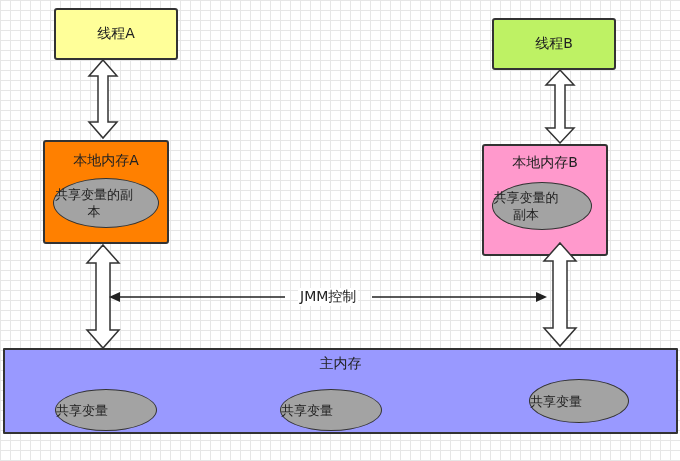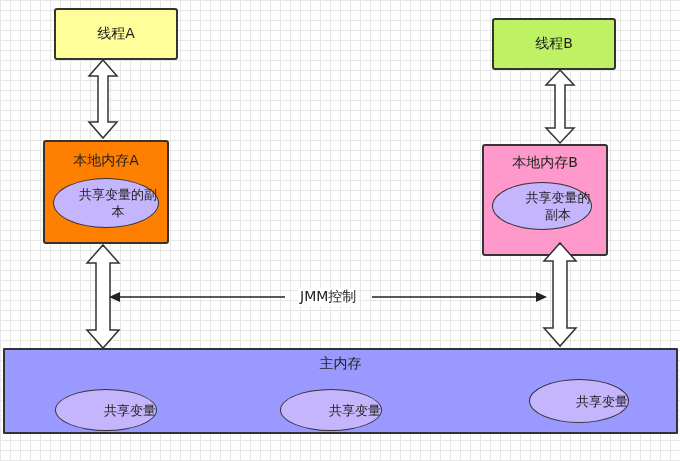--- a/index.html
+++ b/index.html
@@ -15,22 +15,22 @@
   }
   .box {
     position: absolute; box-sizing: border-box;
     border: 2px solid #333; border-radius: 3px;
     font-size: 14px;
   }
   .center { display: flex; align-items: center; justify-content: center; }
   .ellipse {
     position: absolute; box-sizing: border-box;
     border: 1.5px solid #333; border-radius: 50%;
-    background: #c4b5fd; font-size: 13px; text-align: center; line-height: 17px;
-    display: flex; align-items: center; justify-content: flex-end;
+    background: #a3a3a3; font-size: 13px; text-align: center; line-height: 17px;
+    display: flex; align-items: center; justify-content: flex-start;
   }
   .title { position: absolute; left: 0; right: 0; text-align: center; font-size: 14px; }
   svg.overlay { position: absolute; left: 0; top: 0; }
   .jmm-label { position: absolute; font-size: 14px; background: #fff; padding: 0 2px; margin-left: 6px; }
 </style>
 </head>
 <body>
 
 <div class="box center" style="left:43px; top:8px; width:124px; height:52px; background:#FFFF99;margin-left:11px;">
   <span>线程A</span>

